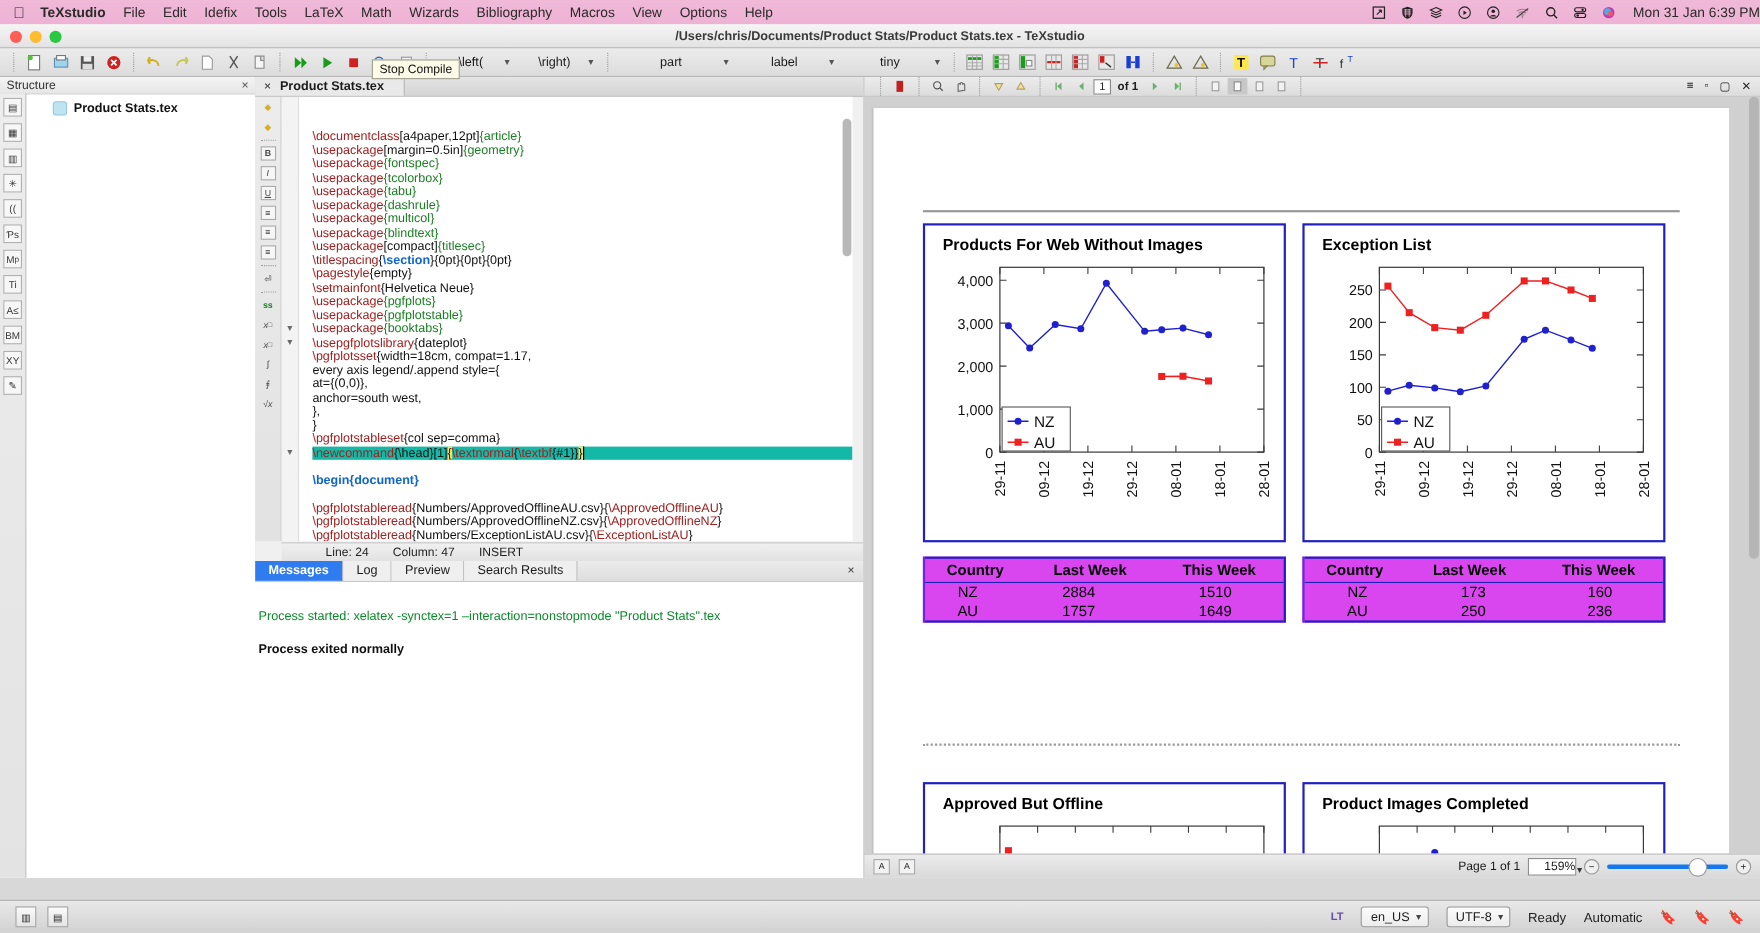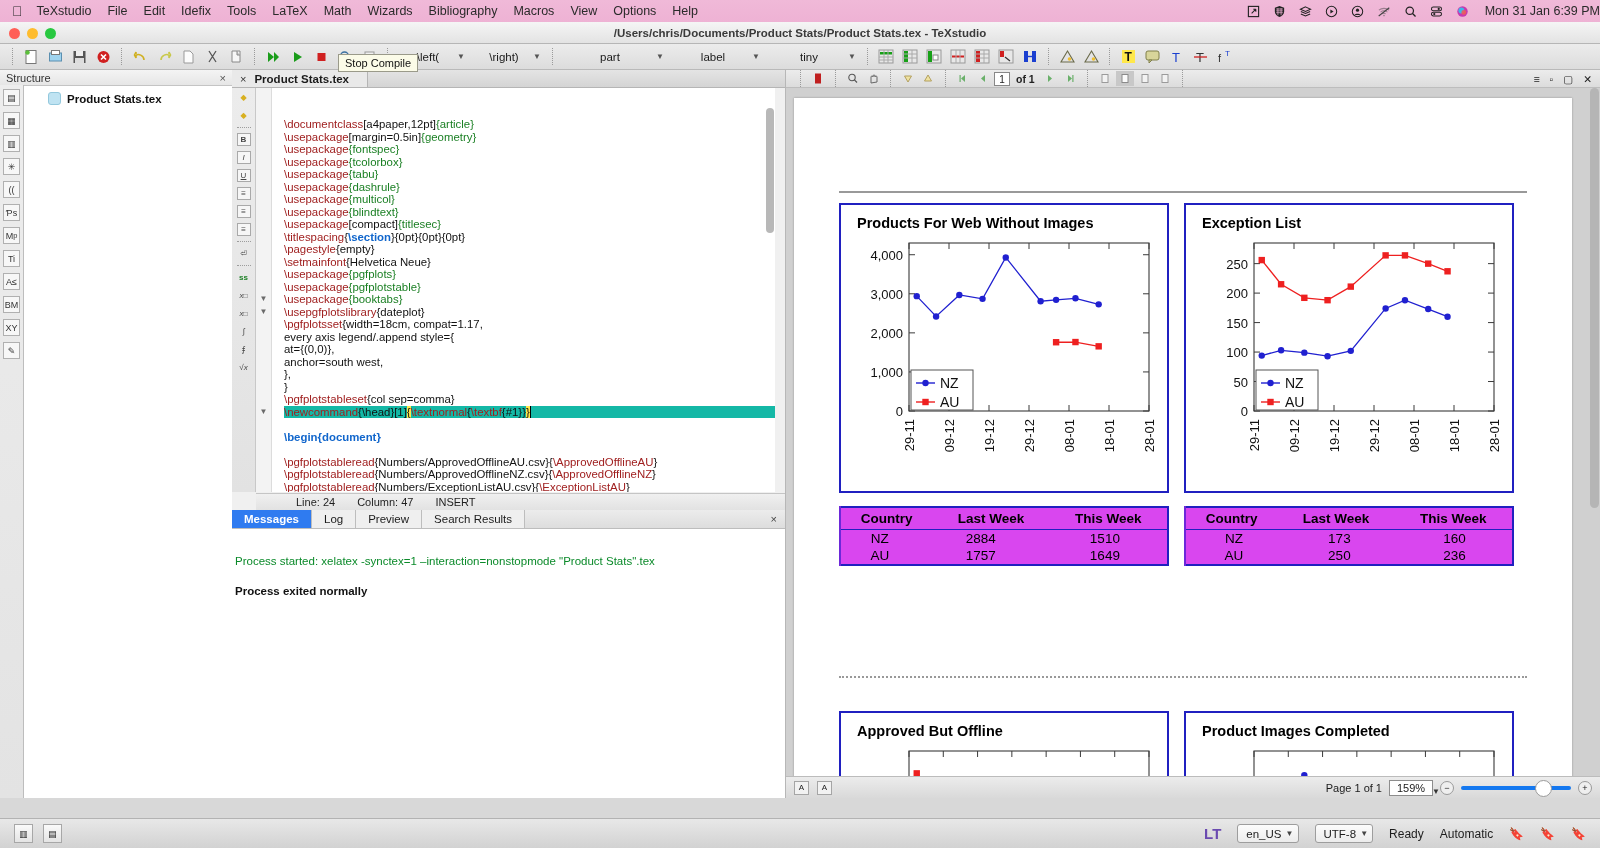--- a/index.html
+++ b/index.html
@@ -11,21 +11,21 @@
   }
   .app { position: relative; width: 1600px; height: 848px; }
 
   
   .macbar {
     position: absolute; left: 0; top: 0; width: 1600px; height: 22px;
     background: linear-gradient(180deg,#f0b9d8 0%,#eeb2d4 100%);
     display: flex; align-items: center; font-size: 12.5px; color: #2a2a2a;
   }
   .macbar .apple { margin-left: 12px; margin-right: 14px; font-size: 14px; line-height: 1; }
-  .macbar .appname { font-weight: normal; margin-right: 16px; }
+  .macbar .appname { font-weight: bold; margin-right: 16px; }
   .macbar .mi { margin-right: 16px; white-space: nowrap; }
   .macbar .spacer { flex: 1; }
   .macbar .tray { display: flex; align-items: center; gap: 13px; margin-right: 12px; }
   .macbar .tray svg { display: block; }
   .macbar .clock { font-size: 12.5px; white-space: nowrap; margin-left: 4px; }
 
   
   .titlebar {
     position: absolute; left: 0; top: 22px; width: 1600px; height: 22px;
     background: linear-gradient(180deg,#f5f5f5 0%,#e3e3e3 100%);
@@ -171,21 +171,21 @@
 
   .dashrule { position: absolute; left: 45px; right: 45px; top: 578px; border-top: 2px dotted #999; }
 
   .pdf-status {
     position: absolute; left: 0; right: 0; bottom: 0; height: 22px;
     background: linear-gradient(180deg,#ececec,#d9d9d9); border-top: 1px solid #bcbcbc;
     display: flex; align-items: center; padding: 0 8px; gap: 8px; font-size: 11px; color: #1b1b1b;
   }
   .pdf-status .sq { width: 15px; height: 14px; border: 1px solid #a5a5a5; background: #f2f2f2; font-size: 8px; display: flex; align-items: center; justify-content: center; }
   .pdf-status .right { margin-left: auto; display: flex; align-items: center; gap: 7px; }
-  .zoombox { width: 44px; height: 16px; border: 1px solid #8d8d8d; background: #fff; font-size: 11px; text-align: center; line-height: 15px; position: relative; }
+  .zoombox { width: 44px; height: 16px; border: 1px solid #8d8d8d; background: #fff; font-size: 11px; text-align: right; line-height: 15px; position: relative; }
   .zoombox .cv { position: absolute; right: -8px; top: 3px; font-size: 8px; color: #333; }
   .zcircle { width: 14px; height: 14px; border-radius: 50%; border: 1px solid #9a9a9a; background: #efefef; font-size: 9px; display: flex; align-items: center; justify-content: center; }
   .slider { width: 110px; height: 14px; position: relative; }
   .slider .track { position: absolute; left: 0; right: 0; top: 5px; height: 4px; background: #1478f0; border-radius: 2px; }
   .slider .knob { position: absolute; left: 74px; top: -1px; width: 17px; height: 17px; border-radius: 50%; background: #fff; border: 1px solid #9b9b9b; }
 
   
   .appstatus {
     position: absolute; left: 0; bottom: 0; width: 1600px; height: 30px;
     background: linear-gradient(180deg,#e8e8e8,#d2d2d2); border-top: 1px solid #b3b3b3;
@@ -963,21 +963,21 @@
           </span>
         <span class="zcircle">+</span>
       </span>
     </div>
   </div>
 
   <div class="appstatus">
     <span class="sbtn">▥</span>
     <span class="sbtn">▤</span>
     <span class="right">
-      <span style="color:#6a4ab0;font-size:15px;font-weight:bold">LT</span>
+      <span style="color:#6a4ab0;font-size:10px;font-weight:bold">LT</span>
       <span class="combo-s">
           <span>en_US</span>
           <span class="cv">▼</span>
         </span>
       <span class="combo-s">
           <span>UTF-8</span>
           <span class="cv">▼</span>
         </span>
       <span>Ready</span>
       <span>Automatic</span>

